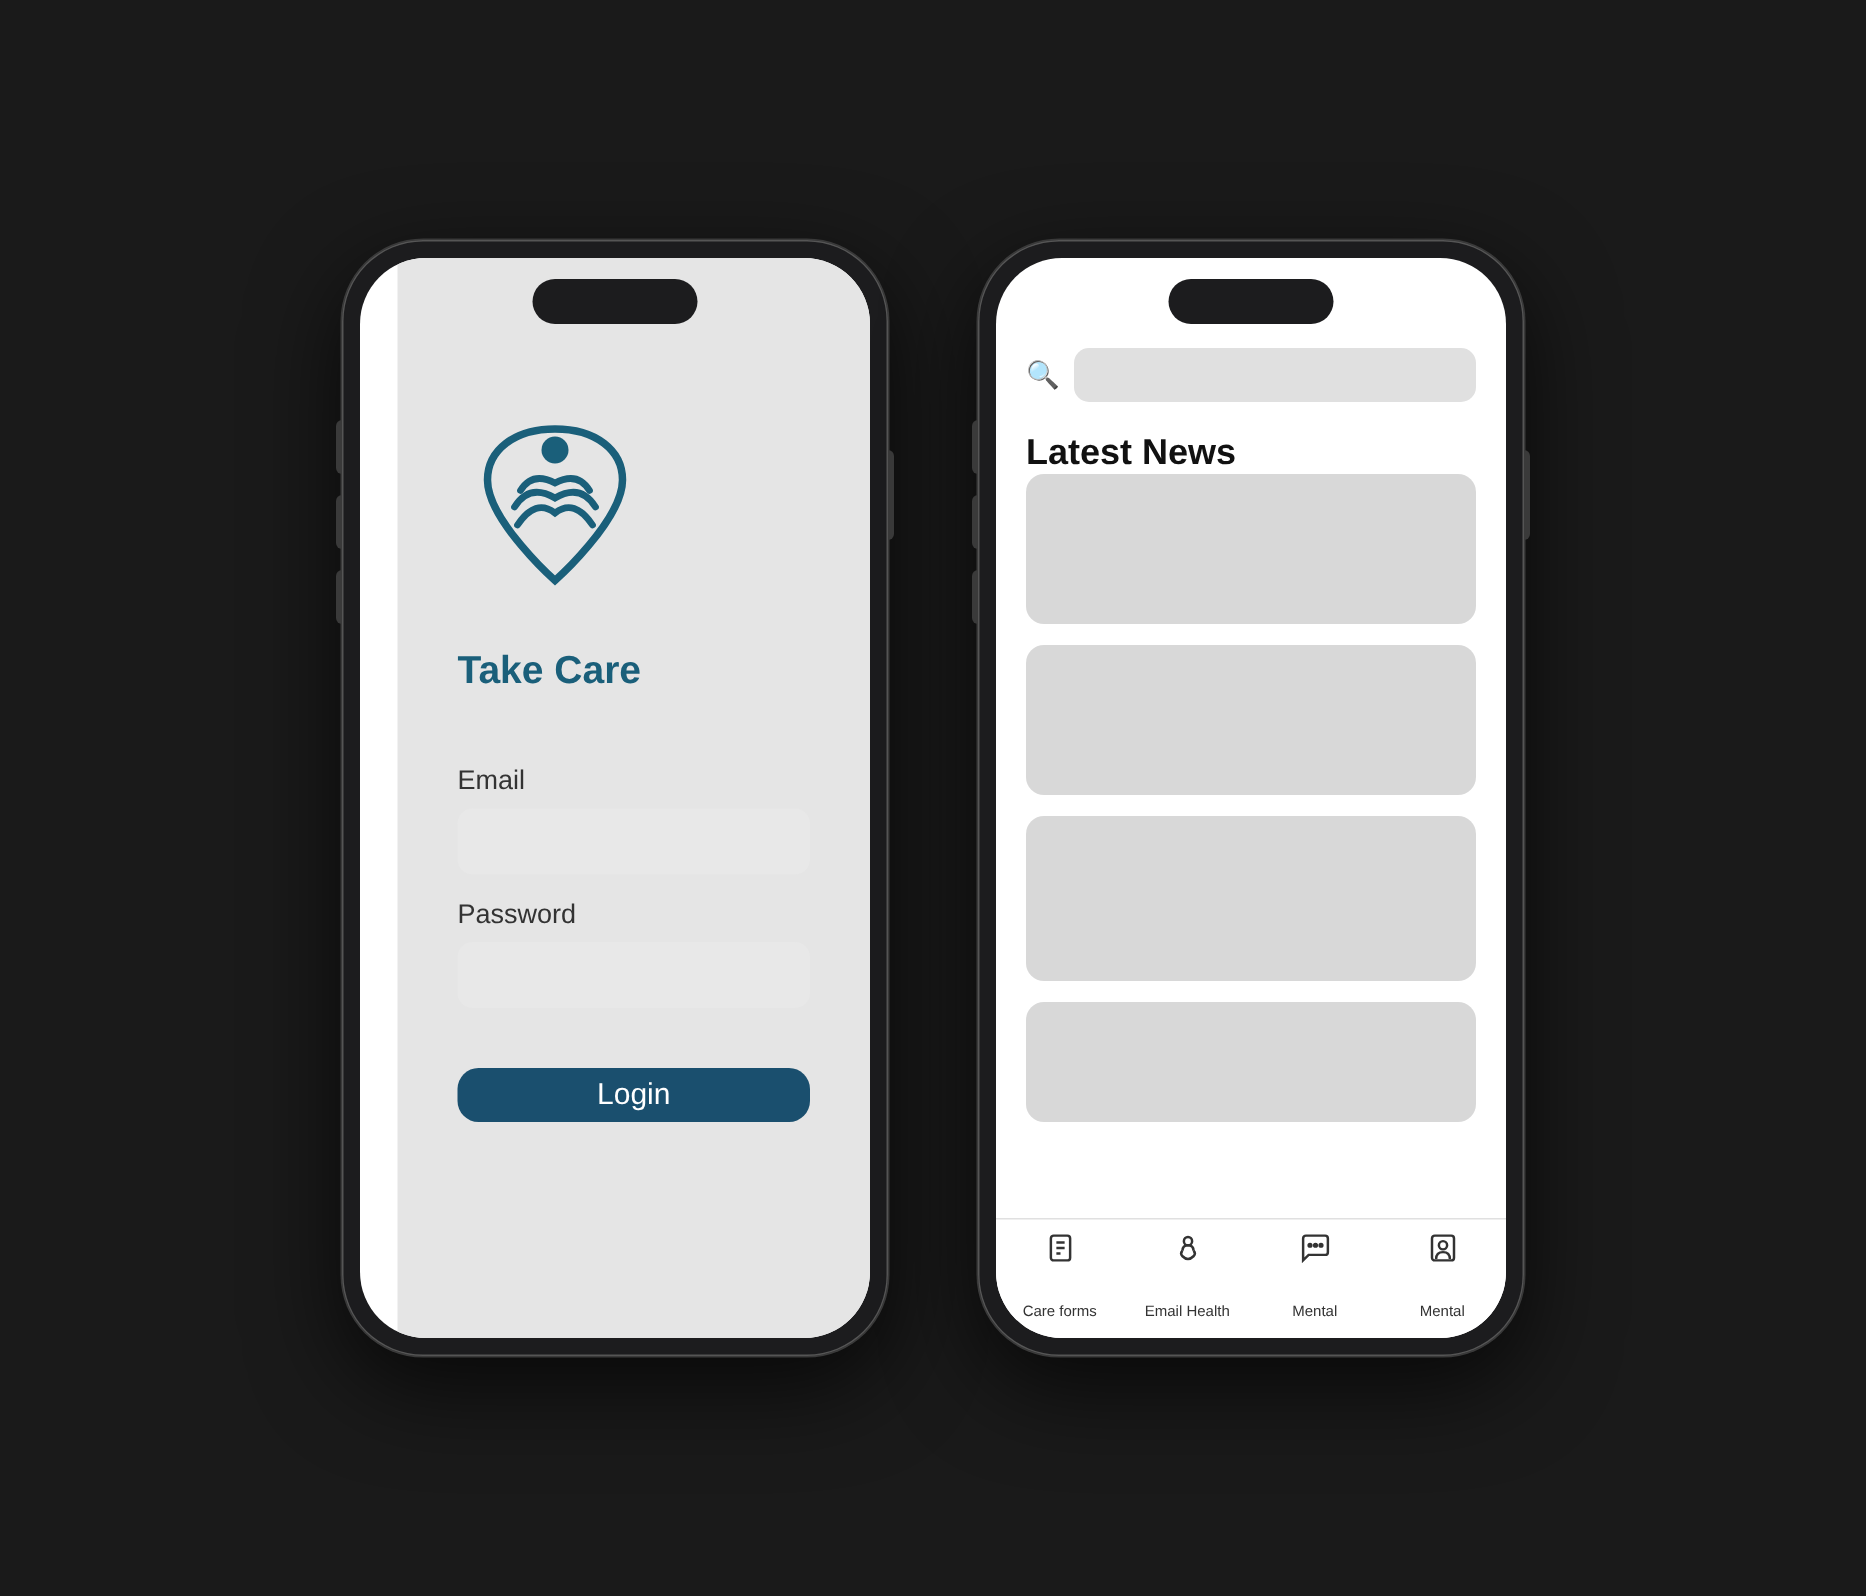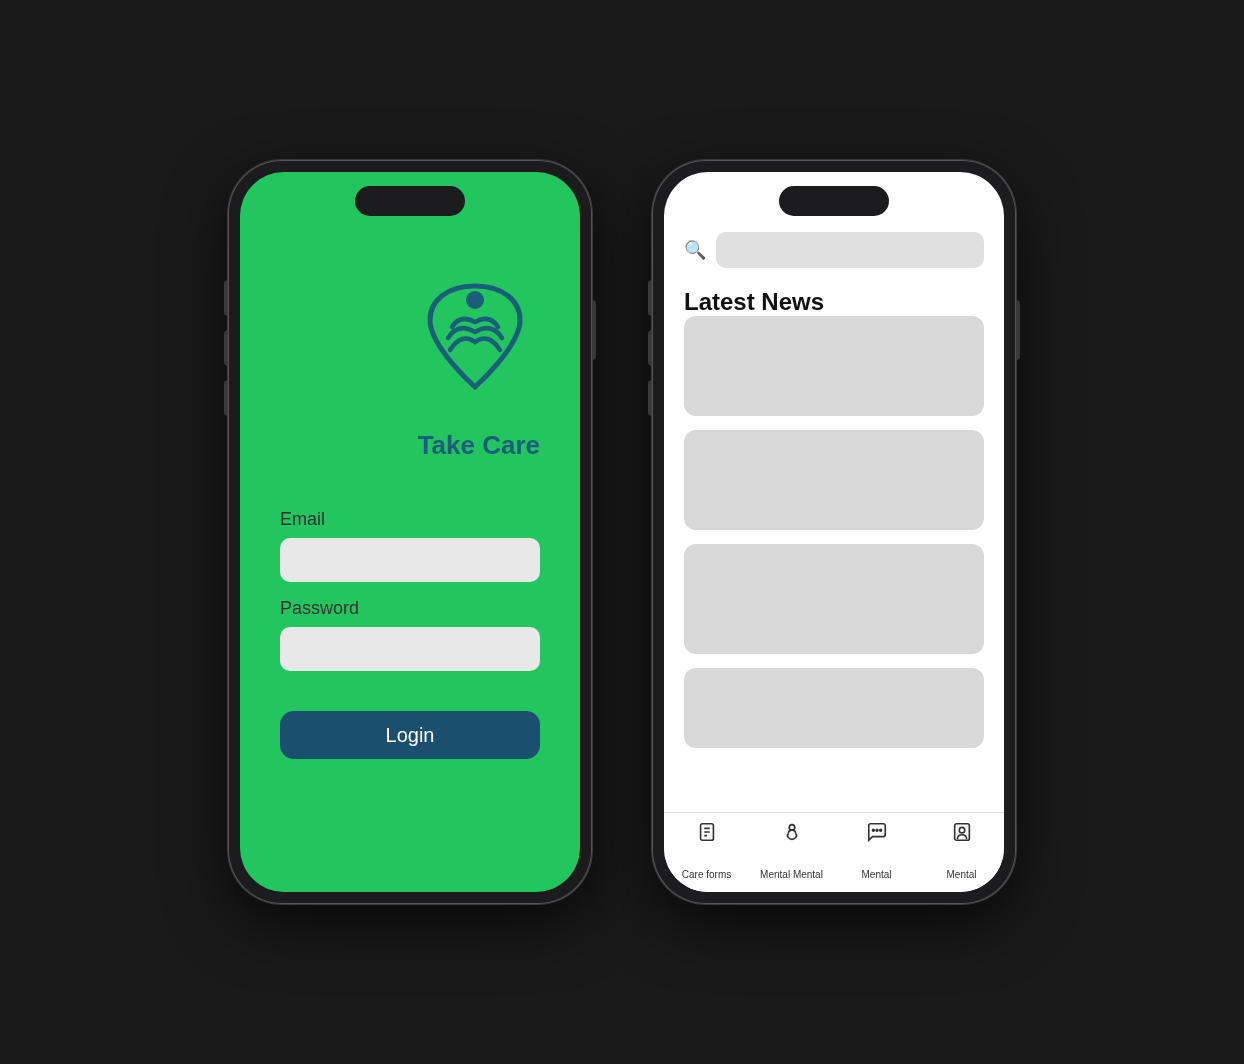--- a/index.html
+++ b/index.html
@@ -45,24 +45,25 @@
       height: 30px;
       background: #1c1c1e;
       border-radius: 20px;
       z-index: 10;
     }
 
     
     .login-screen {
       display: flex;
       flex-direction: column;
-      align-items: flex-end;
+      align-items: flex-start;
       padding: 80px 40px 40px;
       height: 100%;
-      background: #22c55e;
+      background: #e5e5e5;
+      margin-left: 25px;
     }
 
     .logo-container {
       margin-top: 20px;
       margin-bottom: 24px;
     }
 
     .logo-svg {
       width: 130px;
       height: 130px;
@@ -89,21 +90,21 @@
     .input-field {
       width: 100%;
       height: 44px;
       background: #e8e8e8;
       border-radius: 10px;
       border: none;
     }
 
     .login-button {
       width: 100%;
-      height: 48px;
+      height: 36px;
       background: #1a4f6e;
       color: white;
       border: none;
       border-radius: 14px;
       font-size: 20px;
       font-weight: 500;
       margin-top: 40px;
       cursor: pointer;
     }
 
@@ -294,21 +295,21 @@
         </div>
 
         <div class="nav-item">
           <span class="nav-icon">
             <svg width="22" height="22" viewBox="0 0 24 24" fill="none" stroke="#333" stroke-width="1.8">
               <circle cx="12" cy="7" r="3"></circle>
               <path d="M8 14 Q8 10 12 10 Q16 10 16 14"></path>
               <path d="M8 14 Q6 16 8 18 Q10 20 12 20 Q14 20 16 18 Q18 16 16 14"></path>
             </svg>
           </span>
-          <span class="nav-label">Mental Mental</span>
+          <span class="nav-label">Email Health</span>
         </div>
 
         <div class="nav-item">
           <span class="nav-icon">
             <svg width="22" height="22" viewBox="0 0 24 24" fill="none" stroke="#333" stroke-width="1.8">
               <path d="M21 15a2 2 0 0 1-2 2H7l-4 4V5a2 2 0 0 1 2-2h14a2 2 0 0 1 2 2z"></path>
               <circle cx="12" cy="10" r="1" fill="#333"></circle>
               <circle cx="8" cy="10" r="1" fill="#333"></circle>
               <circle cx="16" cy="10" r="1" fill="#333"></circle>
             </svg>

